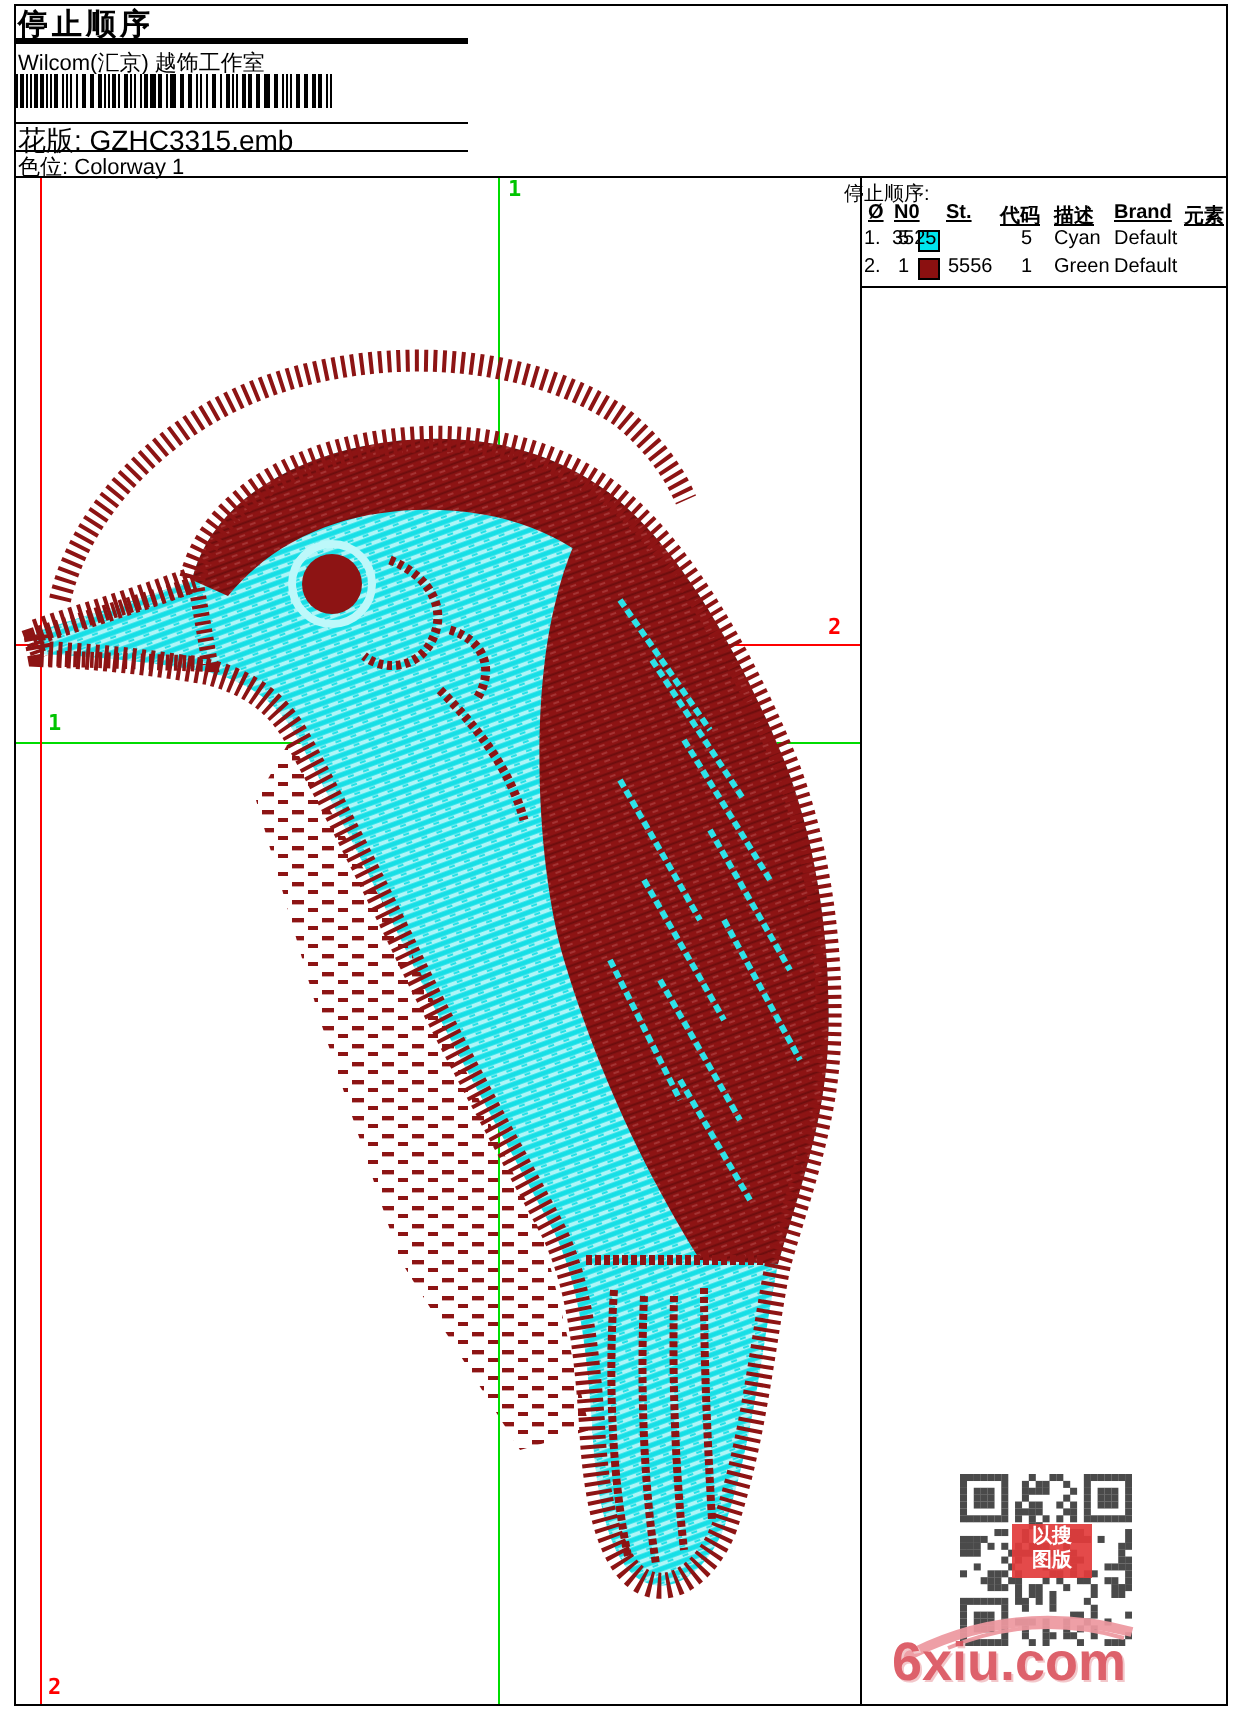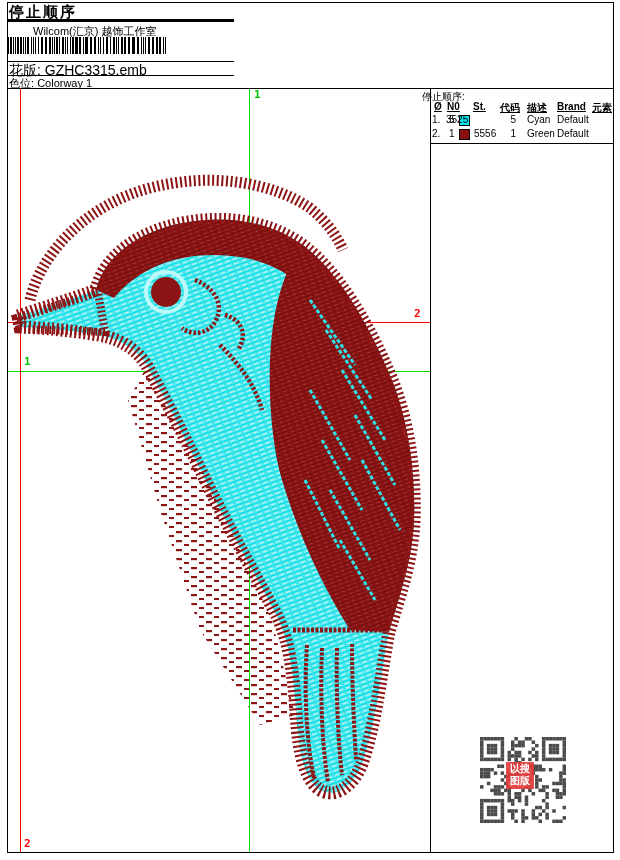--- a/index.html
+++ b/index.html
@@ -3,21 +3,21 @@
 <meta charset="utf-8">
 <style>
   html,body{margin:0;padding:0;background:#fff;}
   #page{position:relative;width:620px;height:860px;background:#fff;overflow:hidden;
         font-family:"Liberation Sans",sans-serif;color:#000;}
   .abs{position:absolute;}
   
   #sheet-border{left:7px;top:2px;width:605px;height:849px;border:1px solid #000;}
   #page-title{left:9px;top:3px;font-size:15px;font-weight:bold;letter-spacing:2px;}
   #title-underline{left:7px;top:19px;width:227px;height:3px;background:#000;}
-  #company{left:9px;top:24px;font-size:11px;padding-left:24px;}
+  #company{left:9px;top:24px;font-size:11px;}
   #barcode{left:8px;top:37px;width:160px;height:17px;background:#fff;}
   #barcode i{position:absolute;top:0;bottom:0;background:#000;}
   .hrule{left:7px;width:227px;height:1px;background:#000;}
   #rule-1{top:61px;} #rule-2{top:75px;}
   #pattern-row{left:9px;top:62px;font-size:14px;}
   #colorway-row{left:9px;top:76px;font-size:11px;}
   
   #stats-box{left:538px;top:2px;width:75px;height:81px;border:1px solid #000;
              font-size:10px;line-height:15.4px;padding:2px 0 0 3px;box-sizing:border-box;}
   
@@ -37,21 +37,21 @@
   #red-v{left:20px;top:89px;width:1px;height:763px;background:#FF0000;}
   #red-h{left:8px;top:322px;width:422px;height:1px;background:#FF0000;}
   .marker{font-family:"DejaVu Sans Mono",monospace;font-size:11px;font-weight:bold;z-index:3;}
   .mk-green{color:#00C400;} .mk-red{color:#FF0000;}
   #mk-gv{left:254px;top:88px;} #mk-gh{left:24px;top:355px;}
   #mk-rh{left:414px;top:307px;} #mk-rv{left:24px;top:837px;}
   
   #bird{left:10px;top:160px;z-index:2;}
   
   #qr{left:480px;top:737px;}
-  #seal{left:506px;top:762px;width:28px;height:27px;background:rgba(226,59,59,.92);
+  #seal{left:506px;top:762px;width:40px;height:27px;background:rgba(226,59,59,.92);
         color:#fff;font-size:10px;line-height:12px;text-align:center;z-index:4;
         font-weight:bold;padding-top:1px;box-sizing:border-box;}
   #watermark{left:440px;top:800px;width:134px;height:56px;z-index:4;opacity:.93;}
   #wm-text{left:6px;top:16px;font-size:27px;font-weight:bold;color:#DB5660;
            letter-spacing:0px;text-shadow:1px 1px 0 #f2c3c7;}
 </style>
 </head>
 <body>
 
 <div id="page">
@@ -509,14 +509,21 @@
       <rect x="17" y="24" width="1.02" height="1.02" fill="#4A4A4A"></rect>
       <rect x="21" y="24" width="1.02" height="1.02" fill="#4A4A4A"></rect>
       <rect x="22" y="24" width="1.02" height="1.02" fill="#4A4A4A"></rect>
       <rect x="23" y="24" width="1.02" height="1.02" fill="#4A4A4A"></rect>
     </svg>
   <div class="abs" id="seal">
     <div>以搜</div>
     <div>图版</div>
   </div>
 
+  <div class="abs" id="watermark">
+    <svg width="134" height="56" style="position:absolute;left:0;top:0">
+      <path d="M 10 30 Q 64 0 126 16" fill="none" stroke="#ED98A0" stroke-width="5"></path>
+      <path d="M 34 24 Q 76 6 122 19" fill="none" stroke="#ED98A0" stroke-width="2"></path>
+    </svg>
+    <div class="abs" id="wm-text">6xiu.com</div>
+  </div>
 
 </div>
 
 </body></html>

